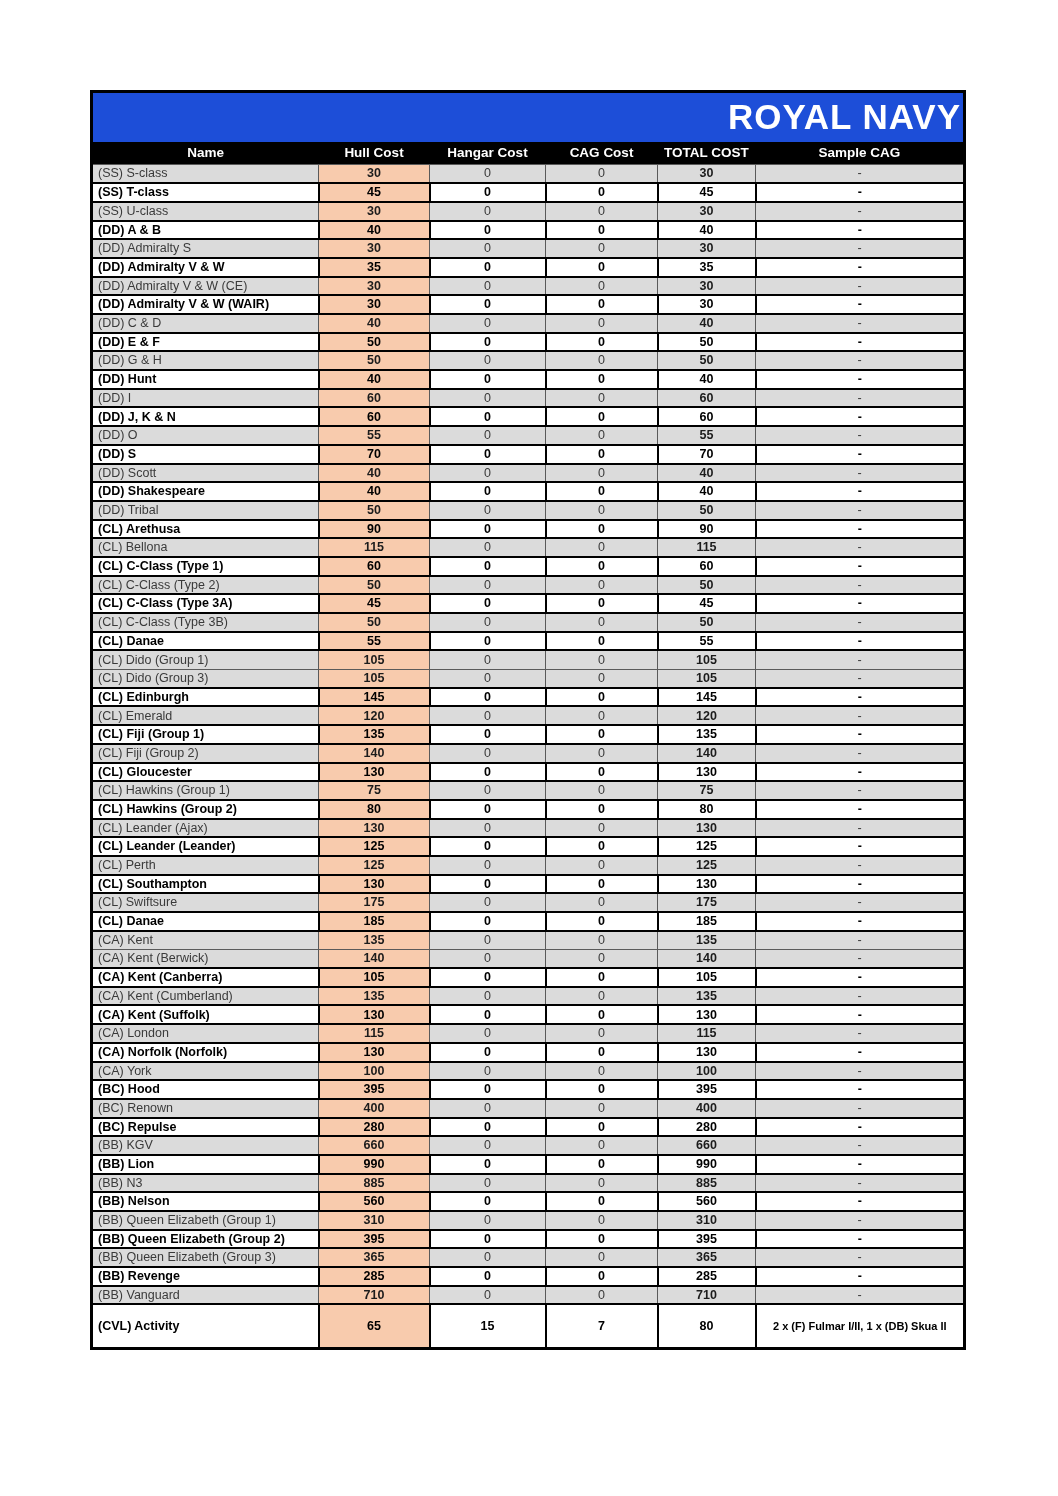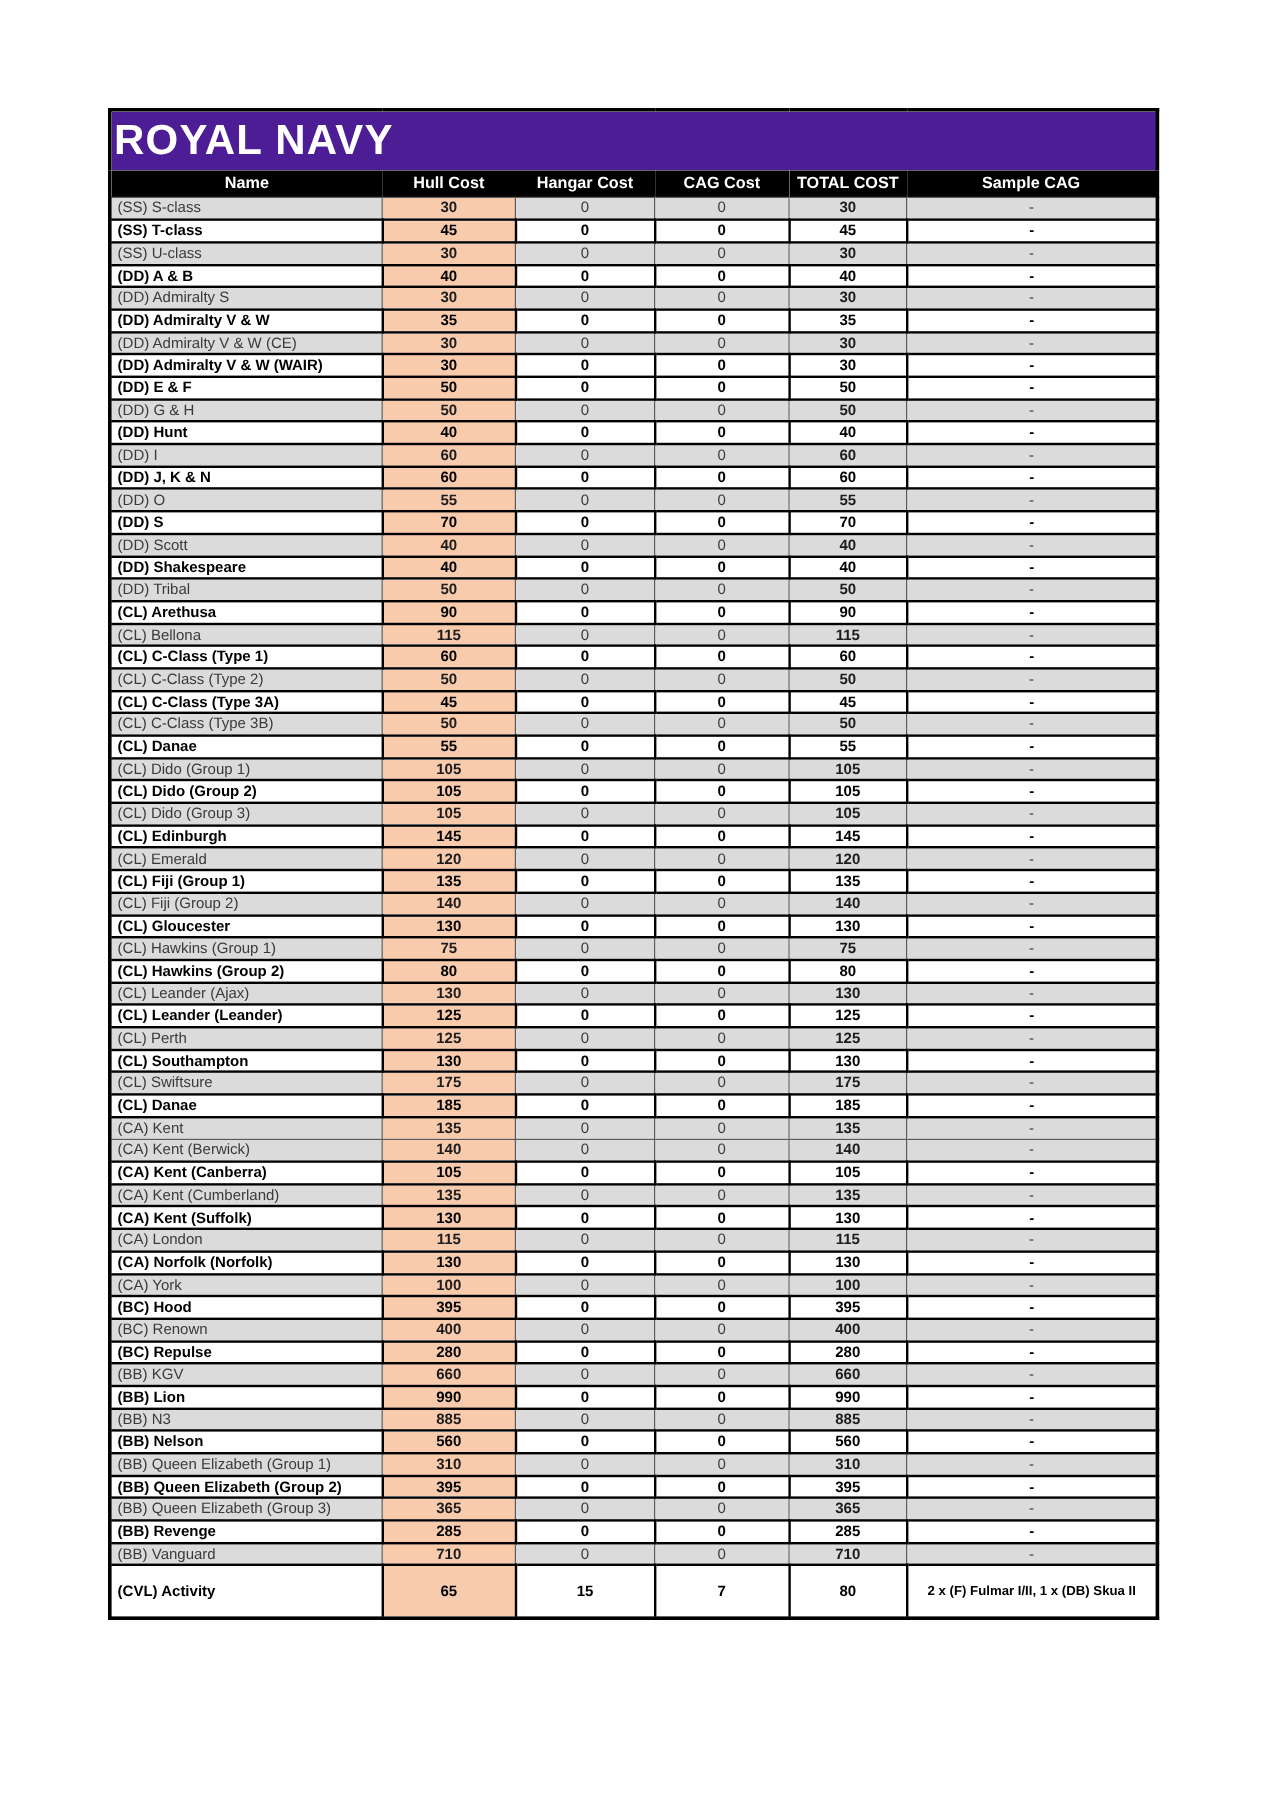--- a/index.html
+++ b/index.html
@@ -29,25 +29,25 @@
     background: #ffffff;
   }
   th, td {
     margin: 0;
     padding: 0 2px;
     overflow: hidden;
     white-space: nowrap;
     box-sizing: border-box;
   }
   th.title-cell {
-    background: #4c1d95;
+    background: #1d4ed8;
     color: #ffffff;
     font-size: 35px;
     font-weight: 700;
-    text-align: left;
+    text-align: right;
     height: 50px;
     letter-spacing: 1px;
     vertical-align: middle;
   }
   tr.col-header-row th {
     background: #000000;
     color: #ffffff;
     font-size: 13.5px;
     font-weight: 700;
     height: 23px;
@@ -175,20 +175,28 @@
             <td class="sample">-</td>
           </tr>
           <tr class="even">
             <td class="name">(DD) Admiralty V &amp; W (WAIR)</td>
             <td class="hull">30</td>
             <td class="hangar">0</td>
             <td class="cag">0</td>
             <td class="total">30</td>
             <td class="sample">-</td>
           </tr>
+          <tr class="odd">
+            <td class="name">(DD) C &amp; D</td>
+            <td class="hull">40</td>
+            <td class="hangar">0</td>
+            <td class="cag">0</td>
+            <td class="total">40</td>
+            <td class="sample">-</td>
+          </tr>
           <tr class="even">
             <td class="name">(DD) E &amp; F</td>
             <td class="hull">50</td>
             <td class="hangar">0</td>
             <td class="cag">0</td>
             <td class="total">50</td>
             <td class="sample">-</td>
           </tr>
           <tr class="odd">
             <td class="name">(DD) G &amp; H</td>
@@ -313,28 +321,20 @@
           <tr class="even">
             <td class="name">(CL) Danae</td>
             <td class="hull">55</td>
             <td class="hangar">0</td>
             <td class="cag">0</td>
             <td class="total">55</td>
             <td class="sample">-</td>
           </tr>
           <tr class="odd">
             <td class="name">(CL) Dido (Group 1)</td>
-            <td class="hull">105</td>
-            <td class="hangar">0</td>
-            <td class="cag">0</td>
-            <td class="total">105</td>
-            <td class="sample">-</td>
-          </tr>
-          <tr class="even">
-            <td class="name">(CL) Dido (Group 2)</td>
             <td class="hull">105</td>
             <td class="hangar">0</td>
             <td class="cag">0</td>
             <td class="total">105</td>
             <td class="sample">-</td>
           </tr>
           <tr class="odd">
             <td class="name">(CL) Dido (Group 3)</td>
             <td class="hull">105</td>
             <td class="hangar">0</td>

